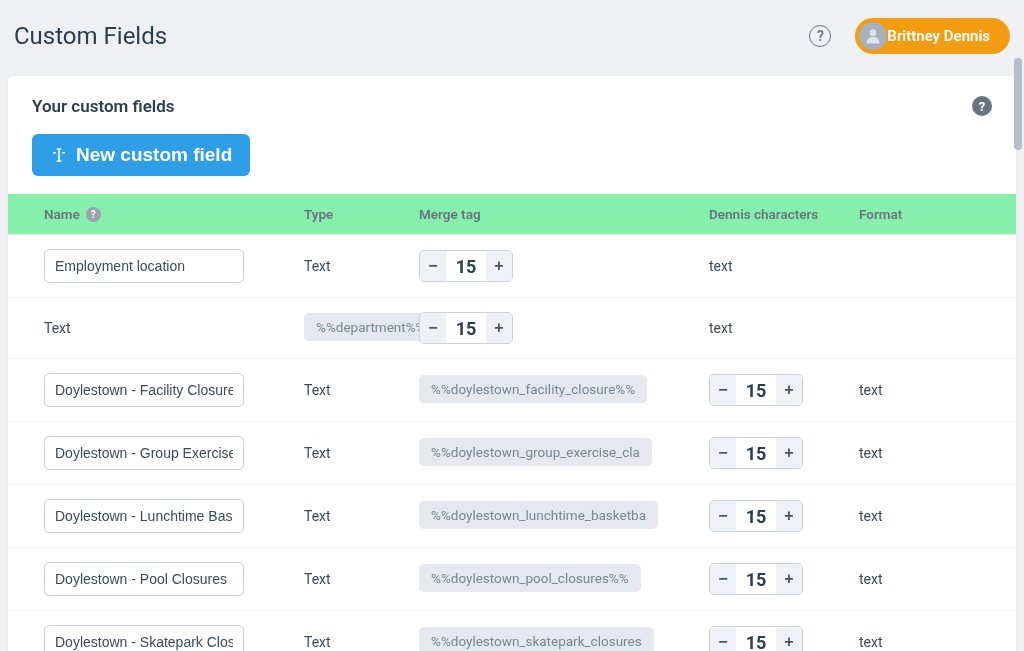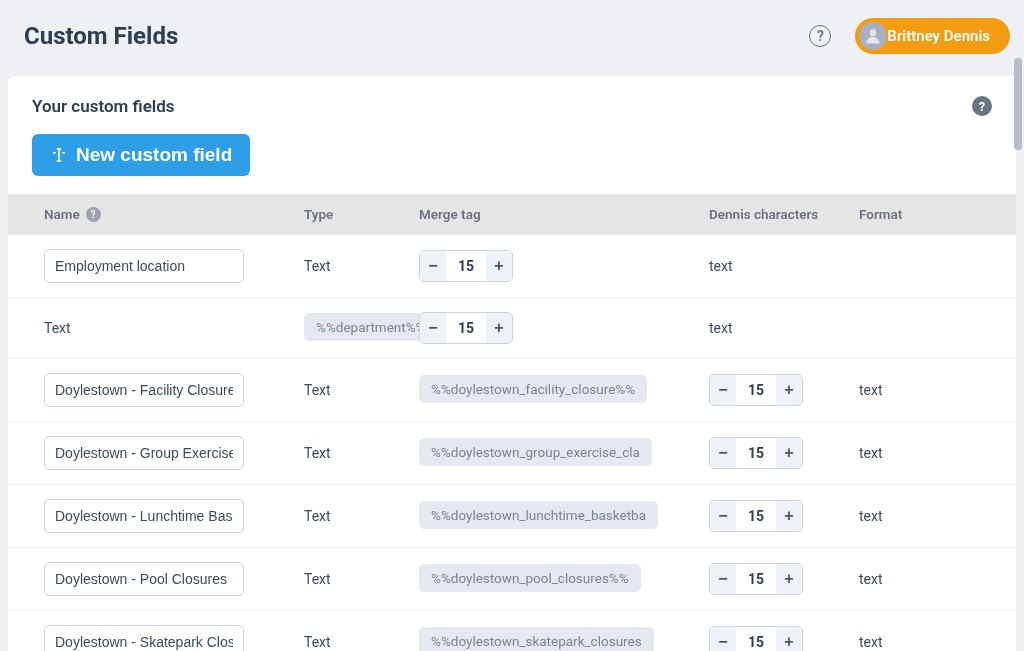--- a/index.html
+++ b/index.html
@@ -12,23 +12,22 @@
       overflow: hidden;
     }
     .header {
       display: flex;
       align-items: center;
       justify-content: space-between;
       padding: 18px 14px 22px 14px;
     }
     .page-title {
       font-size: 24px;
-      font-weight: 700;
+      font-weight: 400;
       color: #2c3e50;
-      margin-left: 10px;
     }
     .header-right {
       display: flex;
       align-items: center;
       gap: 24px;
     }
     .help-icon-outer {
       width: 22px;
       height: 22px;
       border: 1.8px solid #6b7280;
@@ -108,21 +107,21 @@
     }
     .btn-new svg { width: 18px; height: 18px; stroke: #fff; fill: none; stroke-width: 2; }
     .table-head {
       display: grid;
       grid-template-columns: 260px 115px 290px 150px 1fr;
       padding: 12px 24px 12px 36px;
       border-bottom: 1px solid #e5e9ef;
       font-size: 13.5px;
       font-weight: 600;
       color: #6b7280;
-      background: #e5e5e5;
+      background: #86efac;
     }
     .th-name { display: flex; align-items: center; gap: 6px; }
     .th-help {
       width: 15px; height: 15px;
       border-radius: 50%;
       background: #9ca3af;
       color: #fff;
       font-size: 10px;
       display: flex; align-items: center; justify-content: center;
       font-weight: 700;
@@ -179,21 +178,21 @@
       display: flex;
       align-items: center;
       justify-content: center;
     }
     .step-val {
       width: 40px;
       display: flex;
       align-items: center;
       justify-content: center;
       font-weight: 700;
-      font-size: 14px;
+      font-size: 18px;
       color: #2c3e50;
       background: #fff;
     }
     .format-cell { color: #3b4a5c; }
     .scrollbar-fake {
       position: fixed;
       right: 1px;
       top: 0;
       width: 9px;
       height: 100%;

